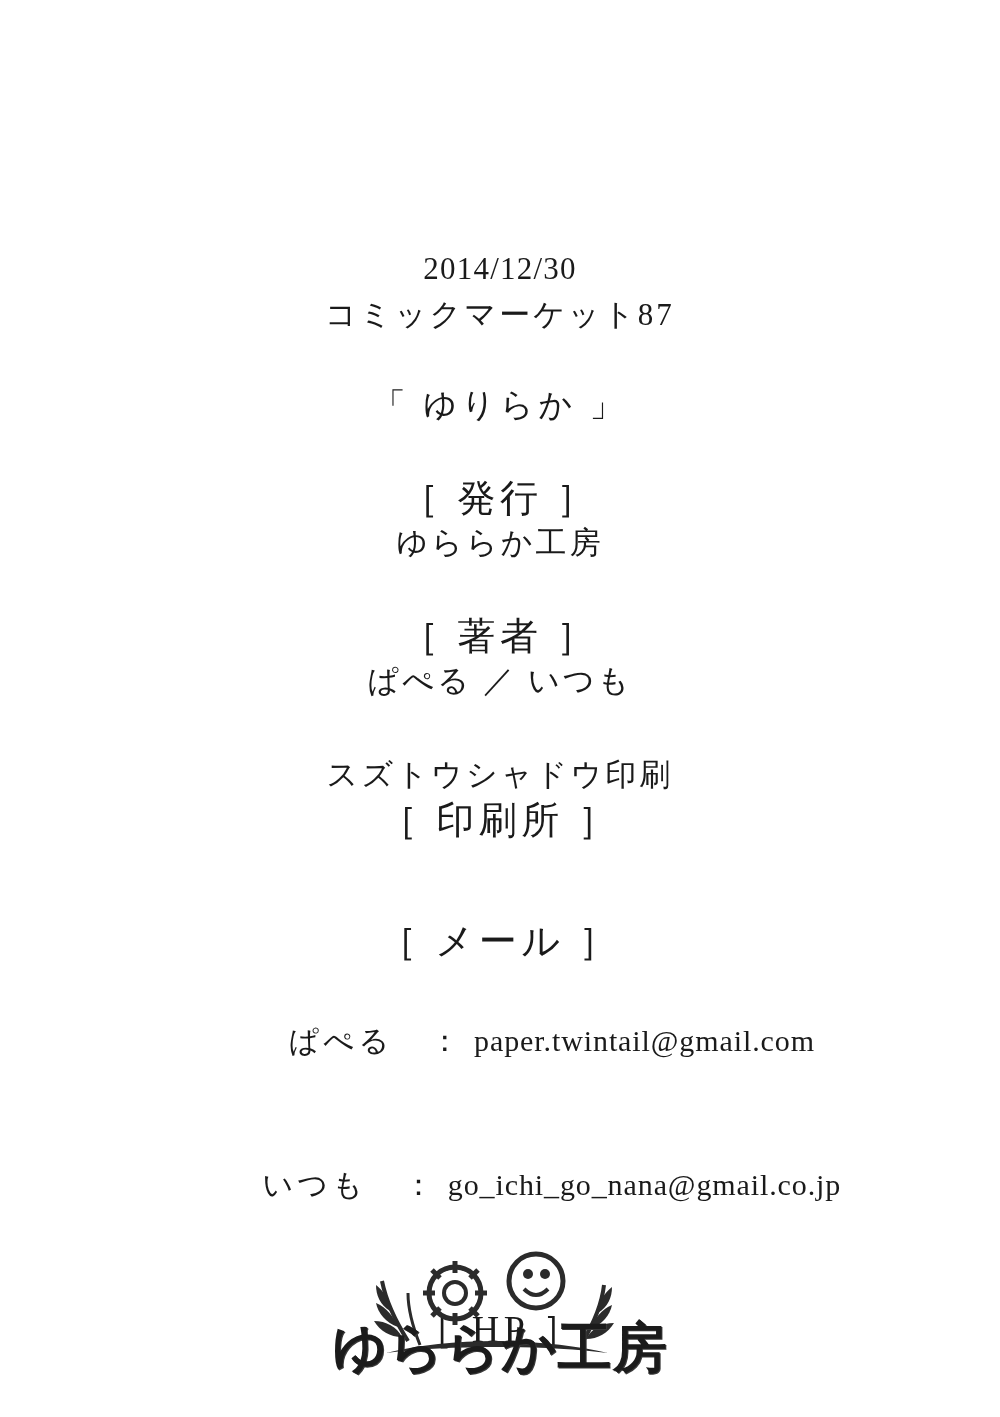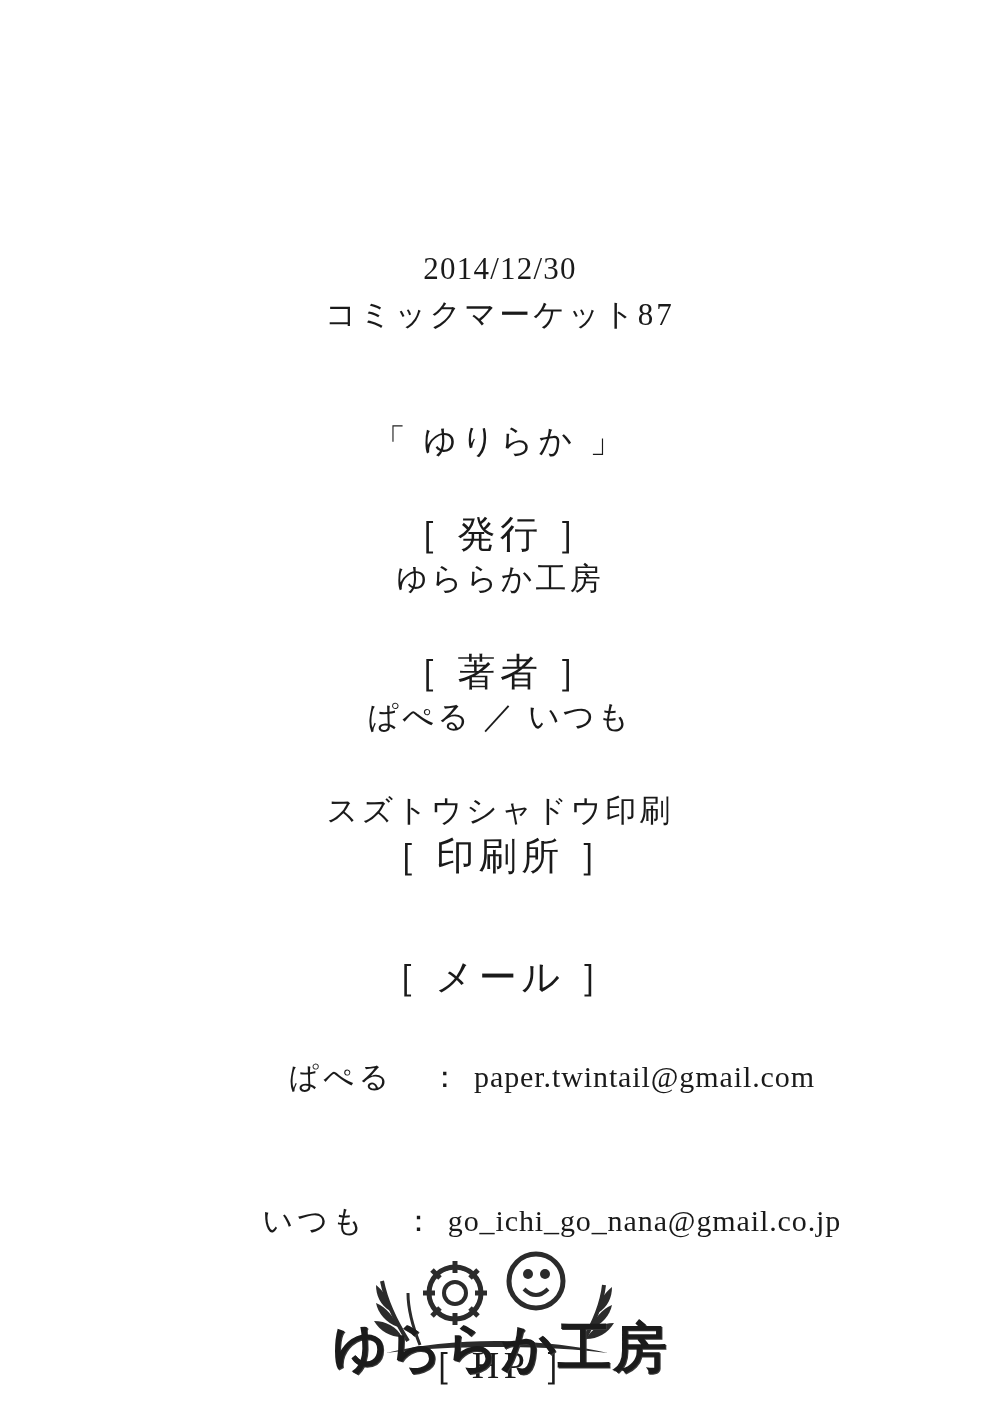--- a/index.html
+++ b/index.html
@@ -50,21 +50,21 @@
   .event {
     font-size: 31px;
     line-height: 46px;
     letter-spacing: 0.10em;
   }
 
   .book-title {
     font-size: 33px;
     line-height: 46px;
     letter-spacing: 0.14em;
-    margin-top: 80px;
+    margin-top: 44px;
   }
 
   .block {
     margin-top: 48px;
   }
 
   .block-label {
     font-size: 38px;
     line-height: 44px;
     letter-spacing: 0.12em;

